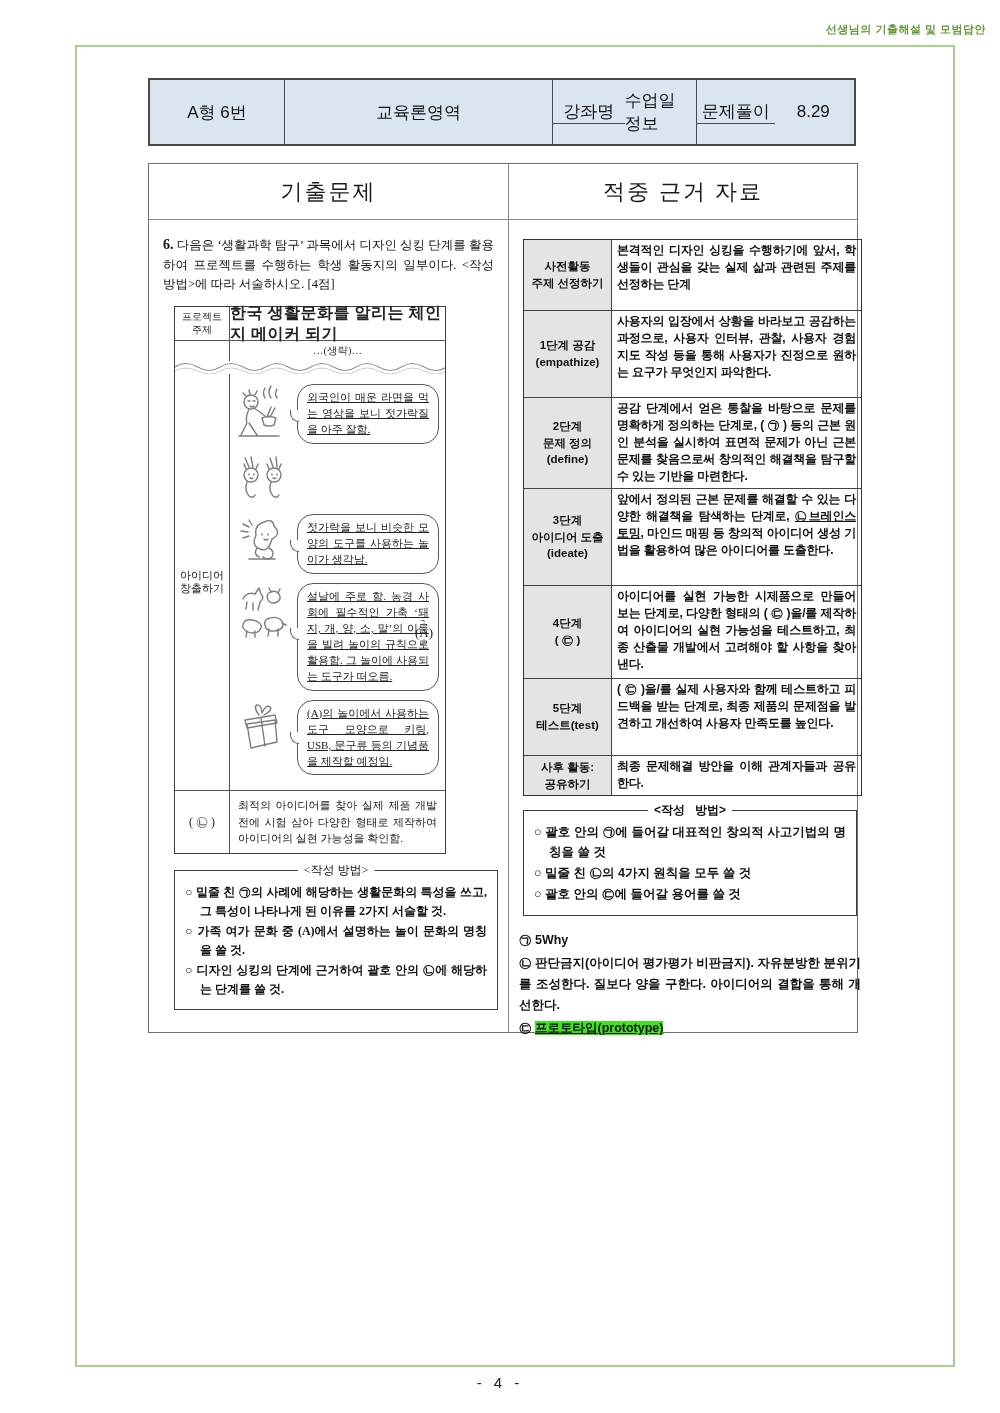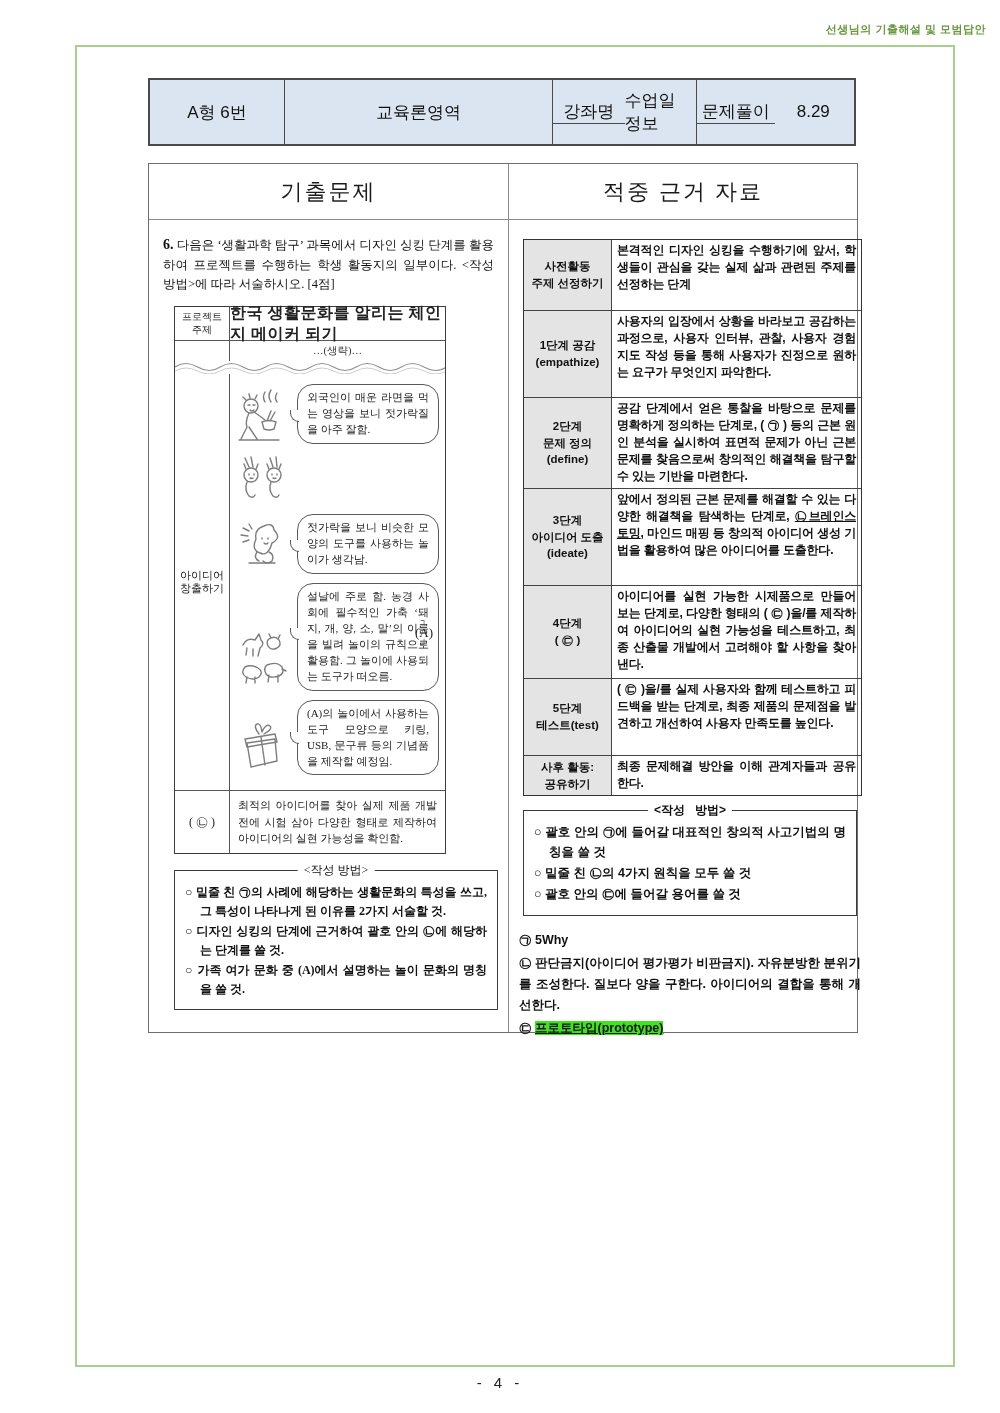--- a/index.html
+++ b/index.html
@@ -39,21 +39,21 @@
   .ws-label-cell{width:55px;border-right:1px solid #555;display:flex;align-items:center;justify-content:center;
                  text-align:center;white-space:pre-line;line-height:1.25;box-sizing:border-box;font-size:10px;}
   .ws-row1{border-bottom:1px solid #555;height:34px;}
   .ws-title{flex:1;display:flex;align-items:center;justify-content:center;font-weight:bold;font-size:16px;letter-spacing:.5px;}
   .ws-row2{height:20px;}
   .ws-omit{flex:1;display:flex;align-items:center;justify-content:center;font-size:10.5px;color:#333;}
   .ws-wave{display:block;width:100%;height:13px;}
   .ws-main{display:flex;min-height:384px;}
   .ws-stage-cell{font-size:11px;}
   .ws-bubbles{flex:1;padding:10px 6px 6px 6px;display:flex;flex-direction:column;}
-  .ws-item{display:flex;align-items:flex-end;margin-bottom:9px;}
+  .ws-item{display:flex;align-items:flex-start;margin-bottom:9px;text-decoration:underline;}
   .ws-icon{width:52px;flex:0 0 52px;display:flex;align-items:center;justify-content:center;}
   .bubble{position:relative;flex:1;border:1.2px solid #5a5a5a;border-radius:16px;padding:5px 9px;
           margin-left:9px;line-height:1.45;font-size:11px;text-align:justify;}
   .bubble::before{content:"";position:absolute;left:-8px;top:42%;width:8px;height:11px;
           border-left:1.2px solid #5a5a5a;border-bottom:1.2px solid #5a5a5a;border-radius:0 0 0 11px;background:#fff;}
   .ul{text-decoration:underline;}
   .bubble.has-annot{}
   .annot{position:absolute;right:5px;top:30%;font-size:13px;color:#222;font-family:"Liberation Serif",serif;
          display:flex;flex-direction:column;align-items:center;line-height:1;}
   .annot::before{content:"┐";font-size:9px;color:#555;margin-bottom:1px;}
@@ -221,22 +221,22 @@
             <div class="ws-blank">( ㉡ )</div>
             <div class="ws-bottom-text">
                 <span>최적의 아이디어를 찾아 실제 제품 개발 전에 시험 삼아 다양한 형태로 제작하여 아이디어의 실현 가능성을 확인함.</span>
               </div>
           </div>
         </div>
 
         <div class="method-box q6-method">
           <div class="method-title">&lt;작성 방법&gt;</div>
           <div class="method-item">○ 밑줄 친 ㉠의 사례에 해당하는 생활문화의 특성을 쓰고, 그 특성이 나타나게 된 이유를 2가지 서술할 것.</div>
+          <div class="method-item">○ 가족 여가 문화 중 (A)에서 설명하는 놀이 문화의 명칭을 쓸 것.</div>
           <div class="method-item">○ 디자인 싱킹의 단계에 근거하여 괄호 안의 ㉡에 해당하는 단계를 쓸 것.</div>
-          <div class="method-item">○ 가족 여가 문화 중 (A)에서 설명하는 놀이 문화의 명칭을 쓸 것.</div>
         </div>
       </div>
 
       <div class="col-right">
 
         <div class="dt-table">
           <div class="dt-row" style="min-height:70px;">
             <div class="dt-stage">사전활동
 주제 선정하기</div>
             <div class="dt-desc">본격적인 디자인 싱킹을 수행하기에 앞서, 학생들이 관심을 갖는 실제 삶과 관련된 주제를 선정하는 단계</div>

